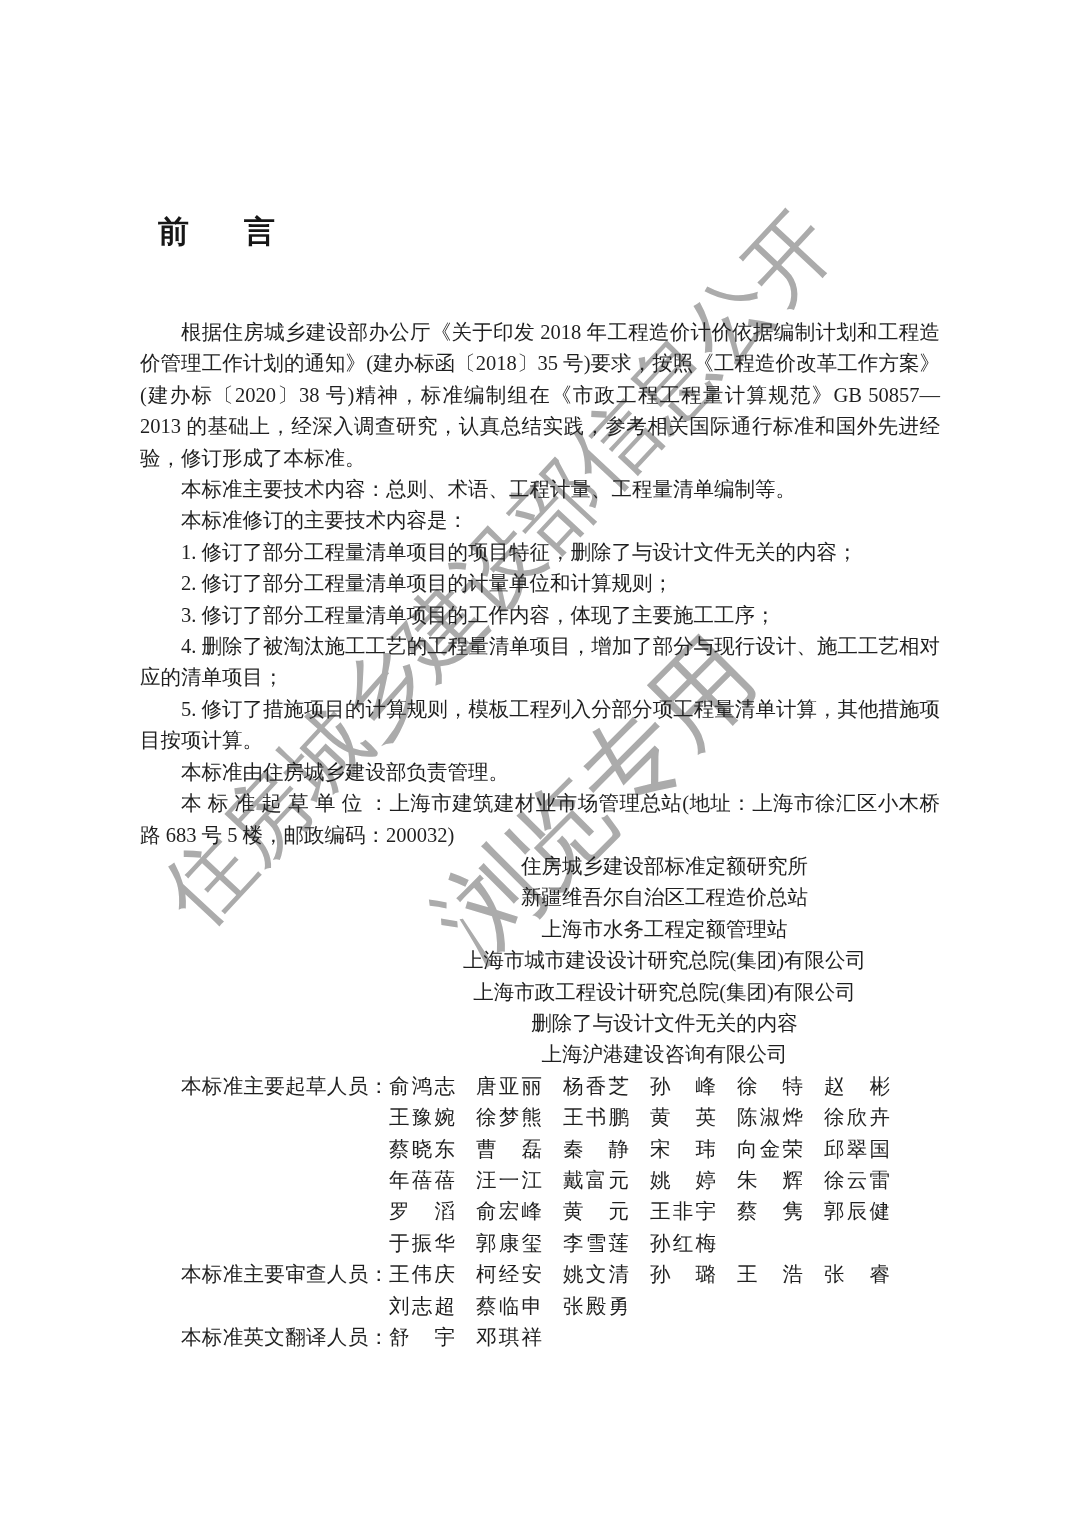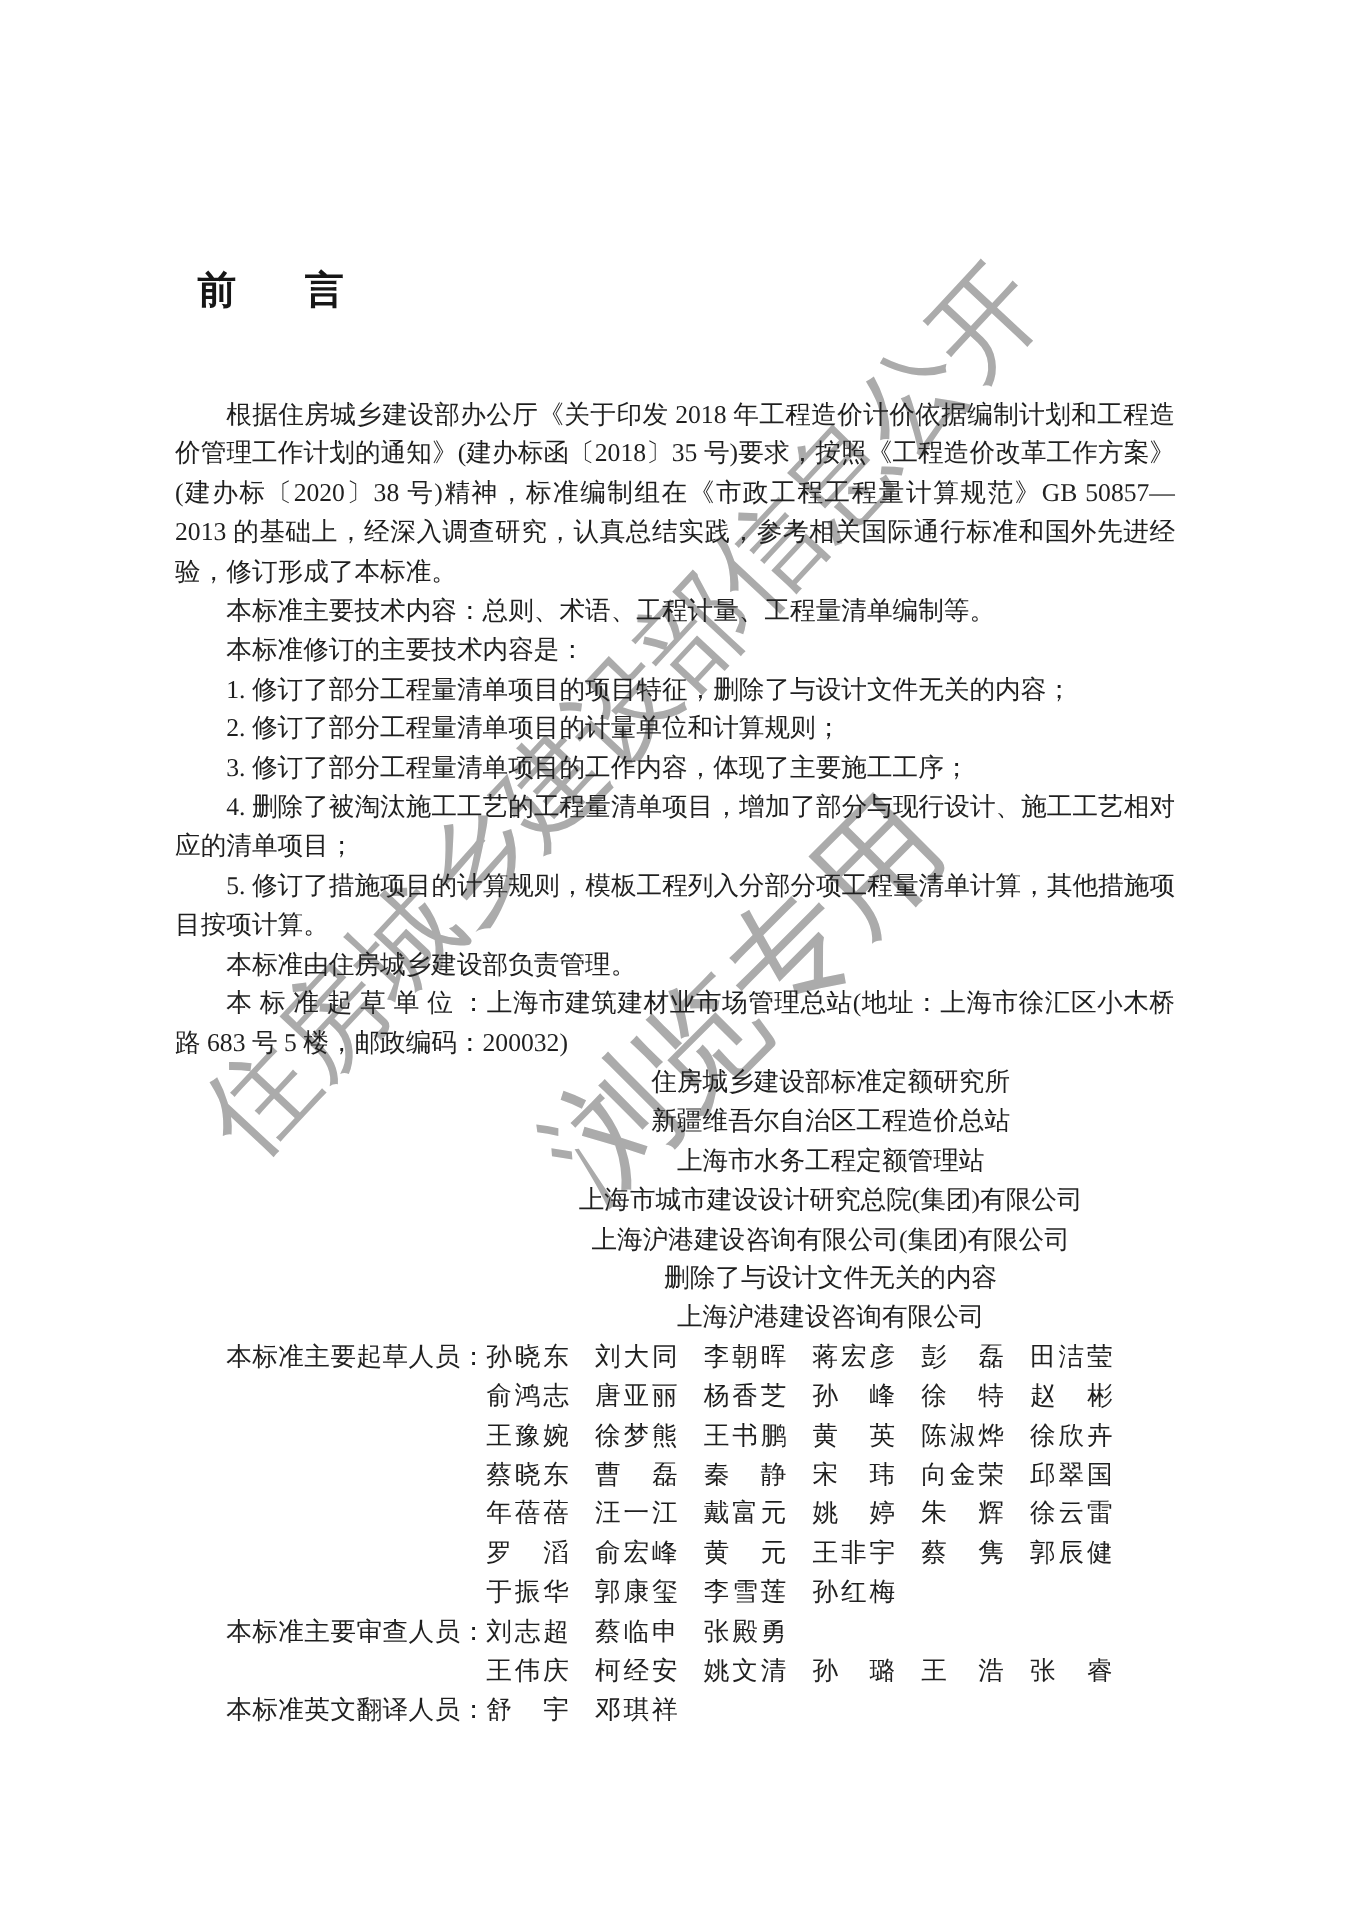--- a/index.html
+++ b/index.html
@@ -78,43 +78,42 @@
 
       <p class="para">
         <span class="inline-label">本标准起草单位：</span><span>上海市建筑建材业市场管理总站(地址：上海市徐汇区小木桥路 683 号 5 楼，邮政编码：200032)</span>
       </p>
 
       <div>
           <div class="unit-line">住房城乡建设部标准定额研究所</div>
           <div class="unit-line">新疆维吾尔自治区工程造价总站</div>
           <div class="unit-line">上海市水务工程定额管理站</div>
           <div class="unit-line">上海市城市建设设计研究总院(集团)有限公司</div>
-          <div class="unit-line">上海沪港建设咨询有限公司(集团)有限公司</div>
+          <div class="unit-line">上海市政工程设计研究总院(集团)有限公司</div>
           <div class="unit-line">删除了与设计文件无关的内容</div>
           <div class="unit-line">上海沪港建设咨询有限公司</div>
         </div>
 
       <div class="hang-row">
         <span class="hang-label">本标准主要起草人员：</span>
         <div class="name-rows">
-            <div class="name-row"><span class="name">孙晓东</span><span class="name">刘大同</span><span class="name">李朝晖</span><span class="name">蒋宏彦</span><span class="name">彭磊</span><span class="name">田洁莹</span></div>
             <div class="name-row"><span class="name">俞鸿志</span><span class="name">唐亚丽</span><span class="name">杨香芝</span><span class="name">孙峰</span><span class="name">徐特</span><span class="name">赵彬</span></div>
             <div class="name-row"><span class="name">王豫婉</span><span class="name">徐梦熊</span><span class="name">王书鹏</span><span class="name">黄英</span><span class="name">陈淑烨</span><span class="name">徐欣卉</span></div>
             <div class="name-row"><span class="name">蔡晓东</span><span class="name">曹磊</span><span class="name">秦静</span><span class="name">宋玮</span><span class="name">向金荣</span><span class="name">邱翠国</span></div>
             <div class="name-row"><span class="name">年蓓蓓</span><span class="name">汪一江</span><span class="name">戴富元</span><span class="name">姚婷</span><span class="name">朱辉</span><span class="name">徐云雷</span></div>
             <div class="name-row"><span class="name">罗滔</span><span class="name">俞宏峰</span><span class="name">黄元</span><span class="name">王非宇</span><span class="name">蔡隽</span><span class="name">郭辰健</span></div>
             <div class="name-row"><span class="name">于振华</span><span class="name">郭康玺</span><span class="name">李雪莲</span><span class="name">孙红梅</span></div>
           </div>
       </div>
 
       <div class="hang-row">
         <span class="hang-label">本标准主要审查人员：</span>
         <div class="name-rows">
+            <div class="name-row"><span class="name">王伟庆</span><span class="name">柯经安</span><span class="name">姚文清</span><span class="name">孙璐</span><span class="name">王浩</span><span class="name">张睿</span></div>
             <div class="name-row"><span class="name">刘志超</span><span class="name">蔡临申</span><span class="name">张殿勇</span></div>
-            <div class="name-row"><span class="name">王伟庆</span><span class="name">柯经安</span><span class="name">姚文清</span><span class="name">孙璐</span><span class="name">王浩</span><span class="name">张睿</span></div>
           </div>
       </div>
 
       <div class="hang-row">
         <span class="hang-label">本标准英文翻译人员：</span>
         <div class="name-rows">
             <div class="name-row"><span class="name">舒宇</span><span class="name">邓琪祥</span></div>
           </div>
       </div>
 

